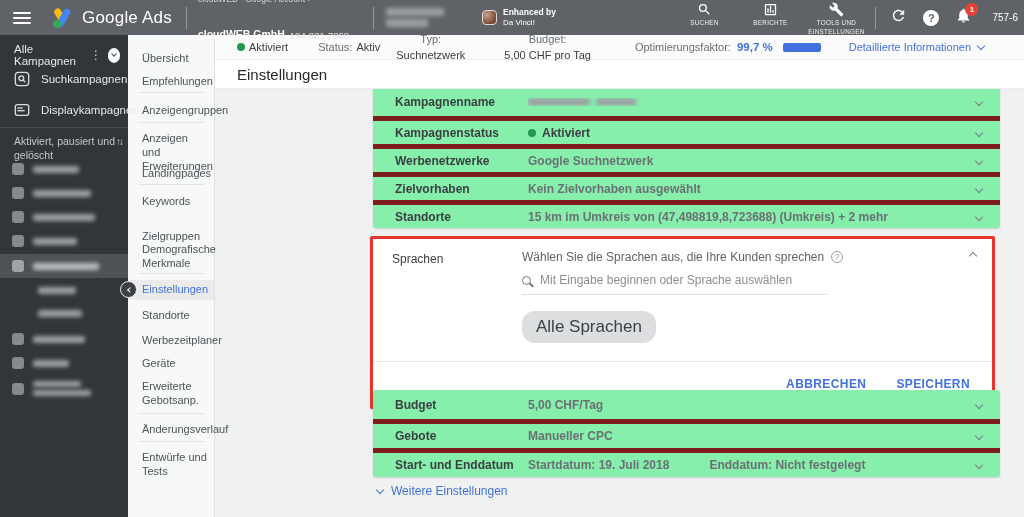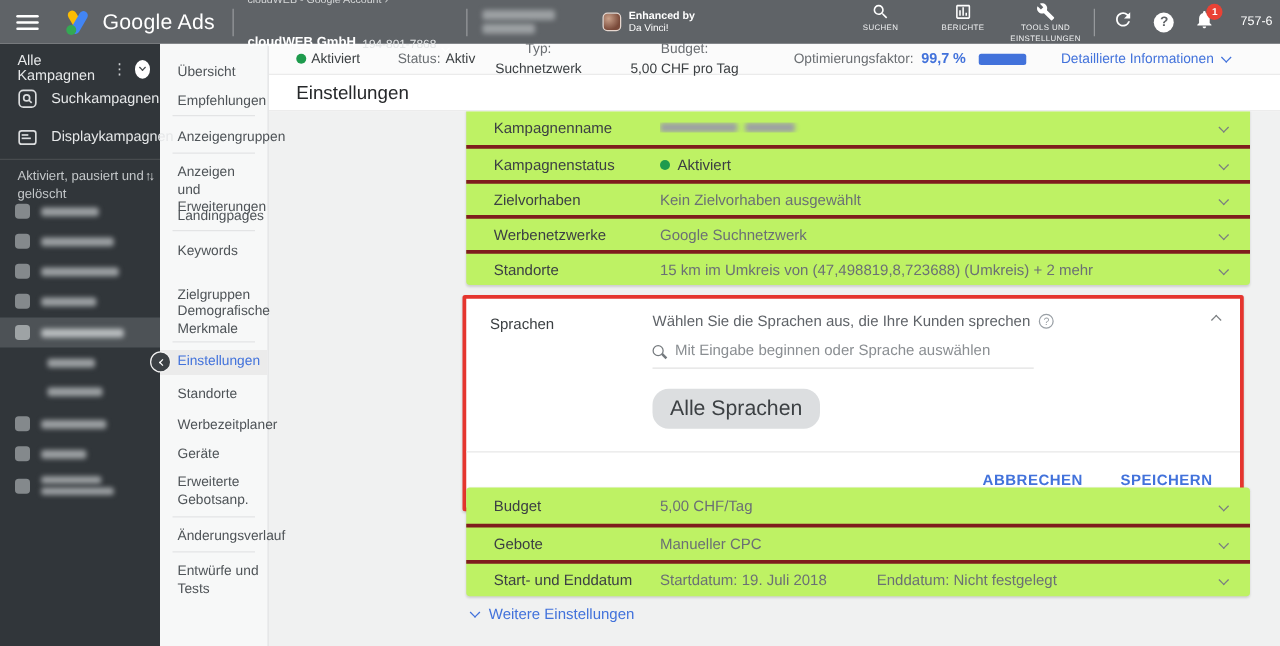--- a/index.html
+++ b/index.html
@@ -87,25 +87,25 @@
   .opt-group { margin-left:44px; }
   .opt-score { color:#4272db; font-weight:700; font-size:11.5px; margin-left:2px;}
   .opt-bar { width:38px; height:9px; border-radius:2px; background:#4272db; margin-left:6px;}
   .details-link { margin-left:28px; color:#4272db; display:flex; align-items:center; gap:7px; cursor:pointer;}
   
   .titlebar { position:absolute; top:60px; left:215px; right:0; height:29px; background:#fff;
     border-bottom:1px solid #ececec; display:flex; align-items:center; z-index:4;}
   .page-title { margin-left:22px; font-size:15px; color:#26282a; }
   
   .content { position:absolute; top:89px; left:215px; right:0; bottom:0; background:#f0f1f1; }
-  .card { position:absolute; left:158px; width:627px; background:#bef264;
-    border-radius:3px; box-shadow:0 1px 2px rgba(0,0,0,.14);}
+  .card { position:absolute; left:158px; width:627px; background:#86efac;
+    border-radius:3px; box-shadow:0 1px 2px rgba(0,0,0,.14);font-weight:bold;}
   .card.c1 { top:-1px; border-radius:0 0 3px 3px;}
   .card.c2 { top:301px; }
-  .srow { height:28px; display:flex; align-items:center; padding:0 18px 0 22px; border-top:3px solid #7f1d1d; font-size:12px; cursor:pointer;}
+  .srow { height:28px; display:flex; align-items:center; padding:0 18px 0 22px; border-top:5px solid #7f1d1d; font-size:12px; cursor:pointer;}
   .card .srow:first-child { border-top:none; }
   .c2 .srow { height:29px; }
   .rlabel { width:133px; flex:none; color:#3c4043; }
   .rvalue { flex:1; color:#6b7074; display:flex; align-items:center; gap:6px; overflow:hidden; white-space:nowrap;}
   .rvalue .v2 { margin-left:34px; }
   .srow .chev { flex:none; margin-left:10px;}
   
   .lang-card { position:absolute; left:155px; top:147px; width:625px; background:#fff;
     border:3px solid #e5352e; border-radius:2px; box-shadow:0 1px 2px rgba(0,0,0,.14);}
   .lang-body { position:relative; padding:11px 16px 0 19px; display:flex; }
@@ -353,27 +353,27 @@
     </div>
     <div class="srow">
       <span class="rlabel">Kampagnenstatus</span>
       <span class="rvalue" style="color:#3c4043;">
         <span class="dot"></span>
         <span>Aktiviert</span>
       </span>
       <span class="chev"></span>
     </div>
     <div class="srow">
+      <span class="rlabel">Werbenetzwerke</span>
+      <span class="rvalue">Google Suchnetzwerk</span>
+      <span class="chev"></span>
+    </div>
+    <div class="srow">
       <span class="rlabel">Zielvorhaben</span>
       <span class="rvalue">Kein Zielvorhaben ausgewählt</span>
-      <span class="chev"></span>
-    </div>
-    <div class="srow">
-      <span class="rlabel">Werbenetzwerke</span>
-      <span class="rvalue">Google Suchnetzwerk</span>
       <span class="chev"></span>
     </div>
     <div class="srow">
       <span class="rlabel">Standorte</span>
       <span class="rvalue">15 km im Umkreis von (47,498819,8,723688) (Umkreis) + 2 mehr</span>
       <span class="chev"></span>
     </div>
   </div>
 
   <div class="lang-card">

